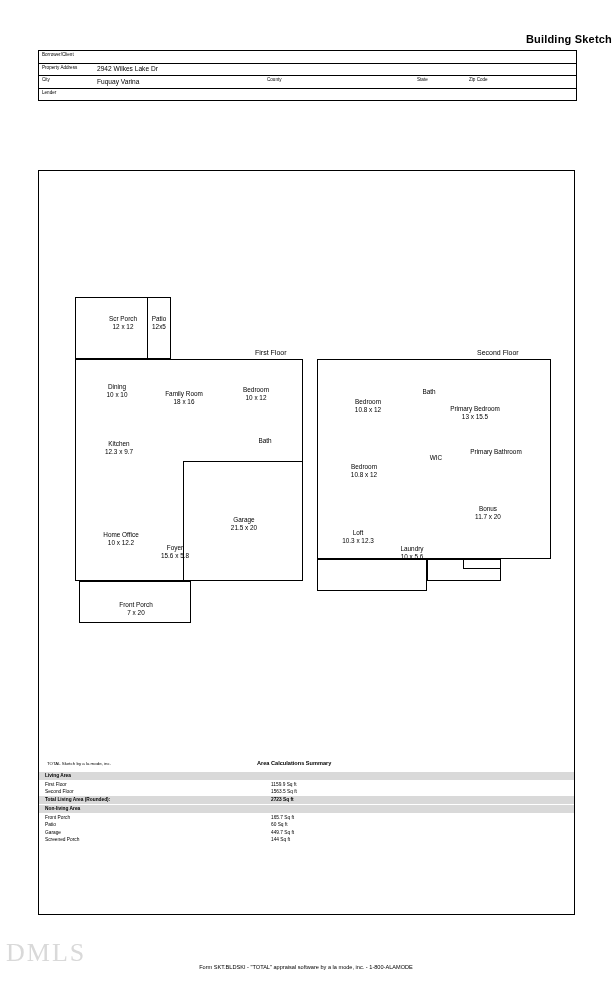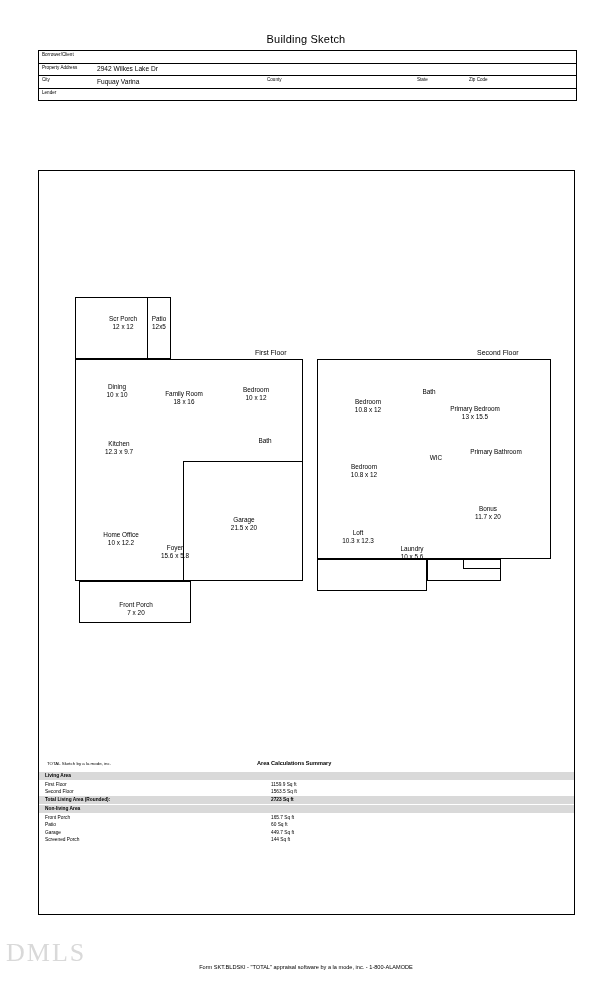--- a/index.html
+++ b/index.html
@@ -15,23 +15,23 @@
     color: #000;
     overflow: hidden;
   }
 
   
   .doc-title {
     position: absolute;
     top: 33px;
     left: 0;
     width: 612px;
-    text-align: center;
+    text-align: right;
     font-size: 11px;
-    font-weight: normal;
+    font-weight: bold;
     letter-spacing: 0.2px;
   }
 
   
   .info-table {
     position: absolute;
     left: 38px;
     top: 50px;
     width: 537px;
     border: 1px solid #000;

